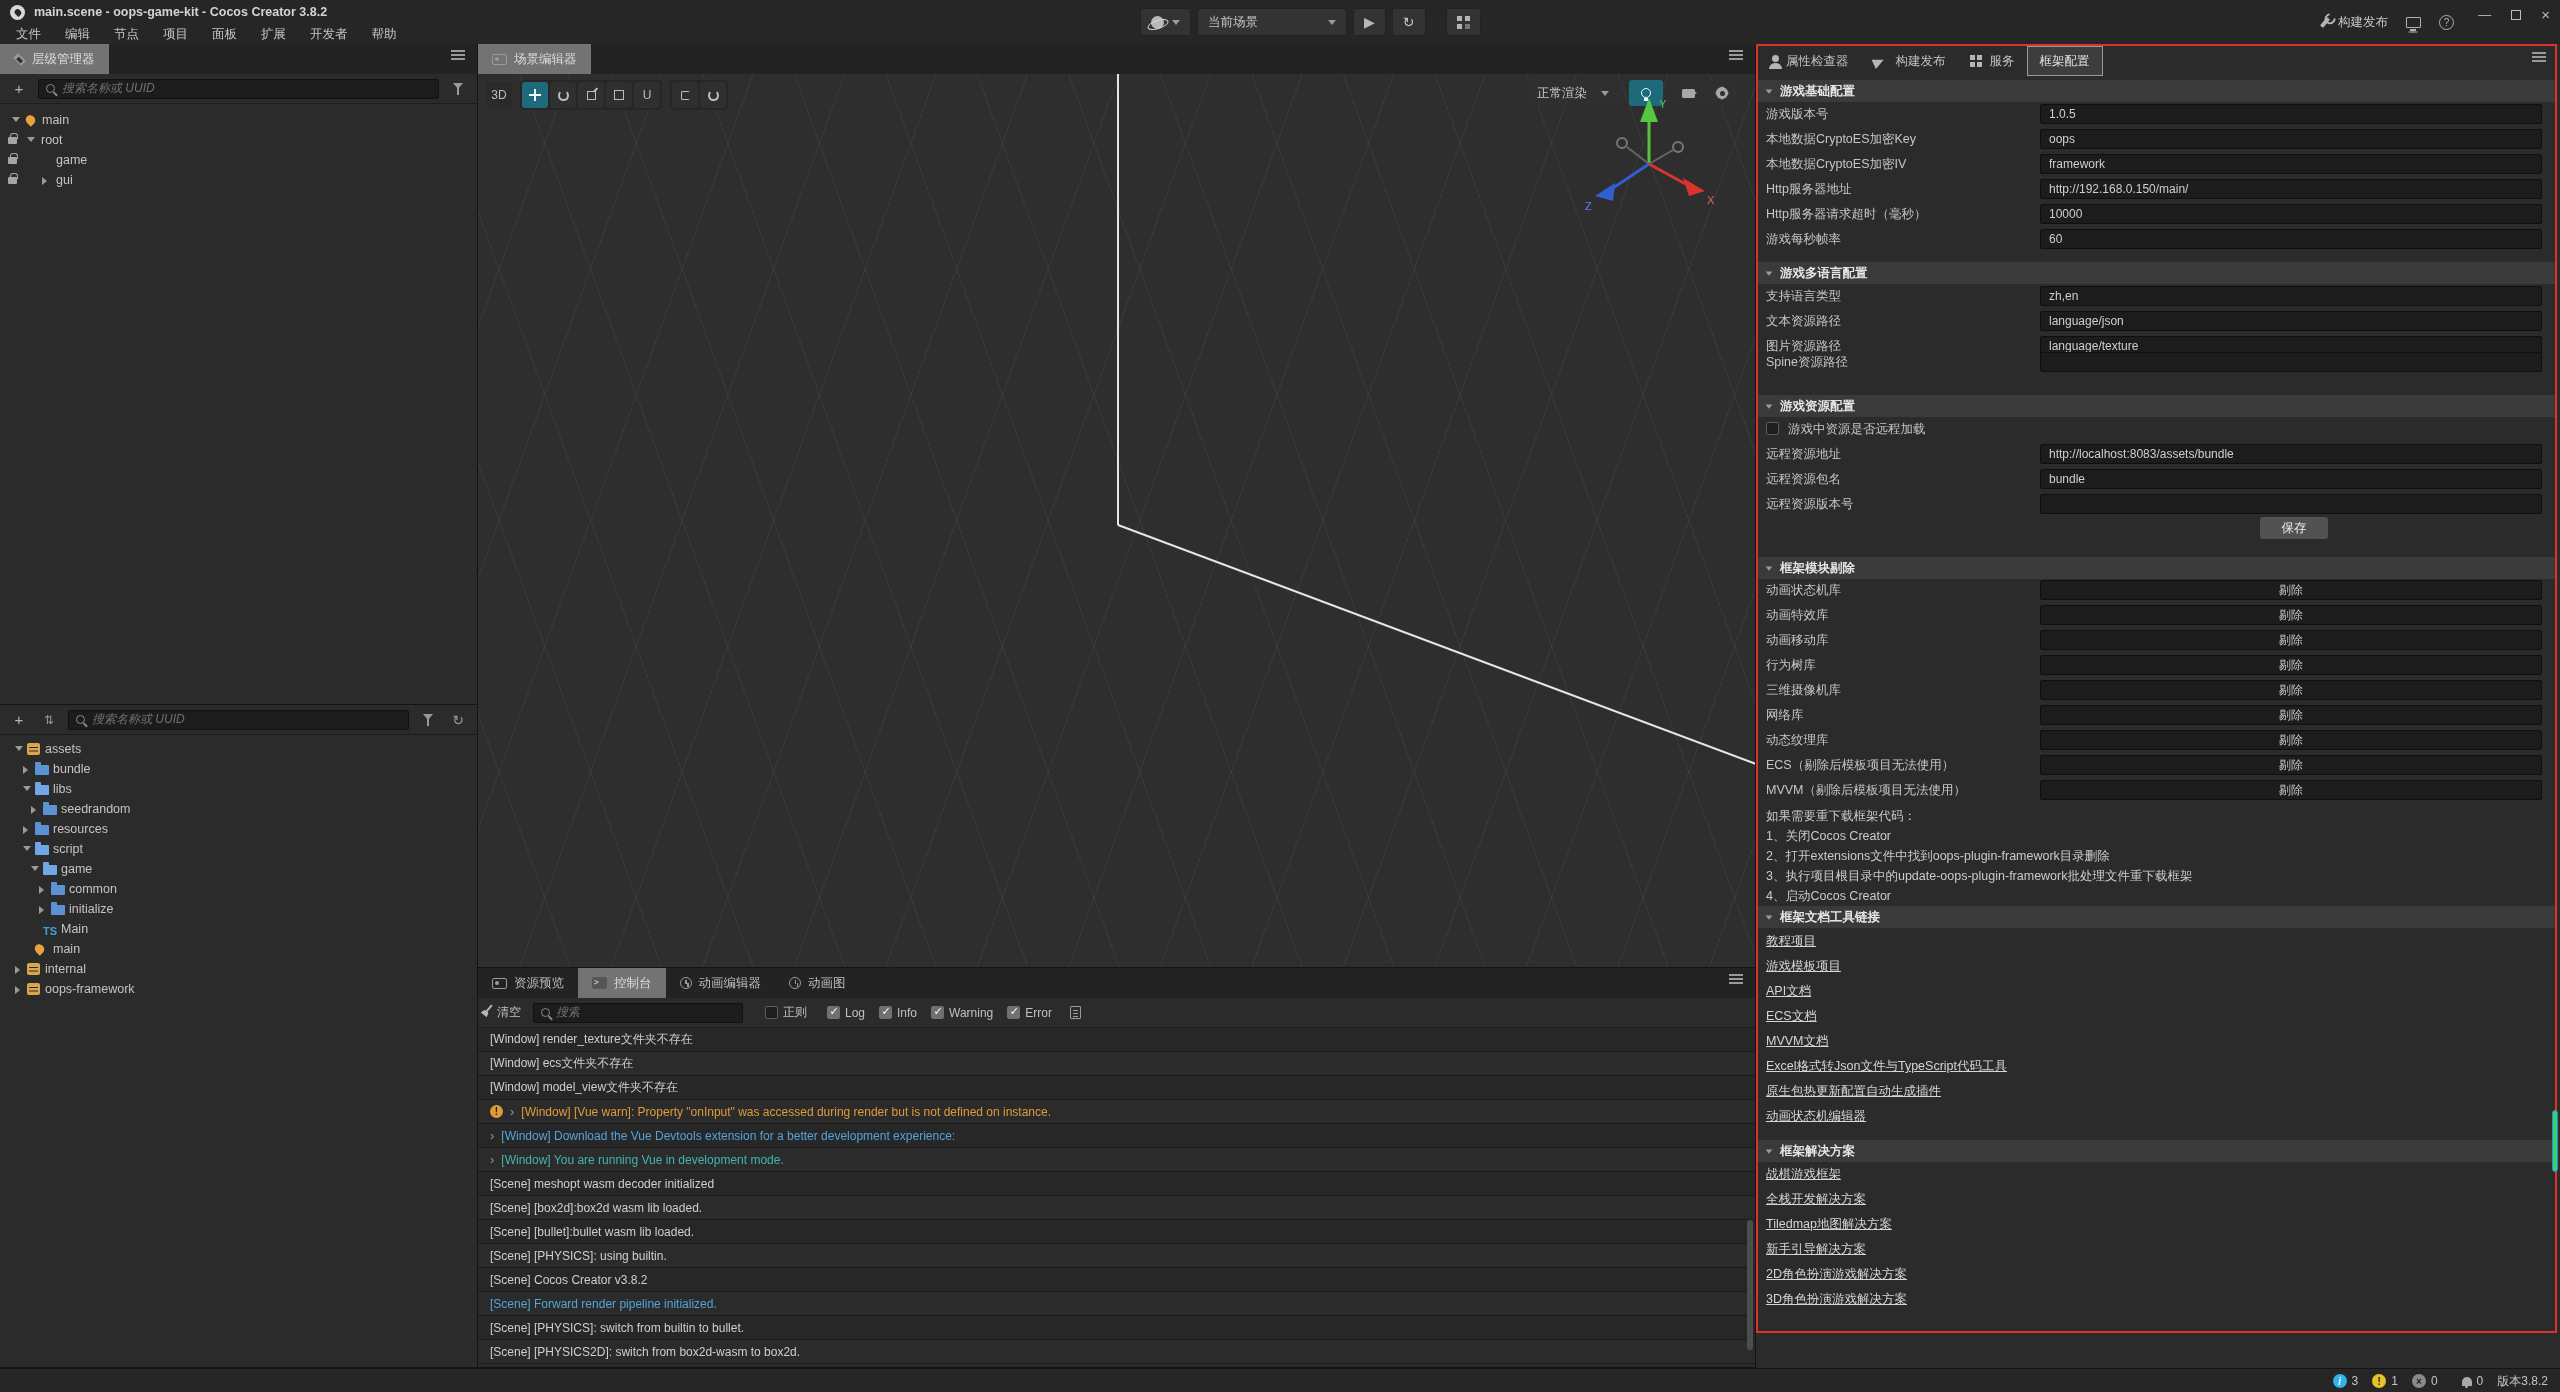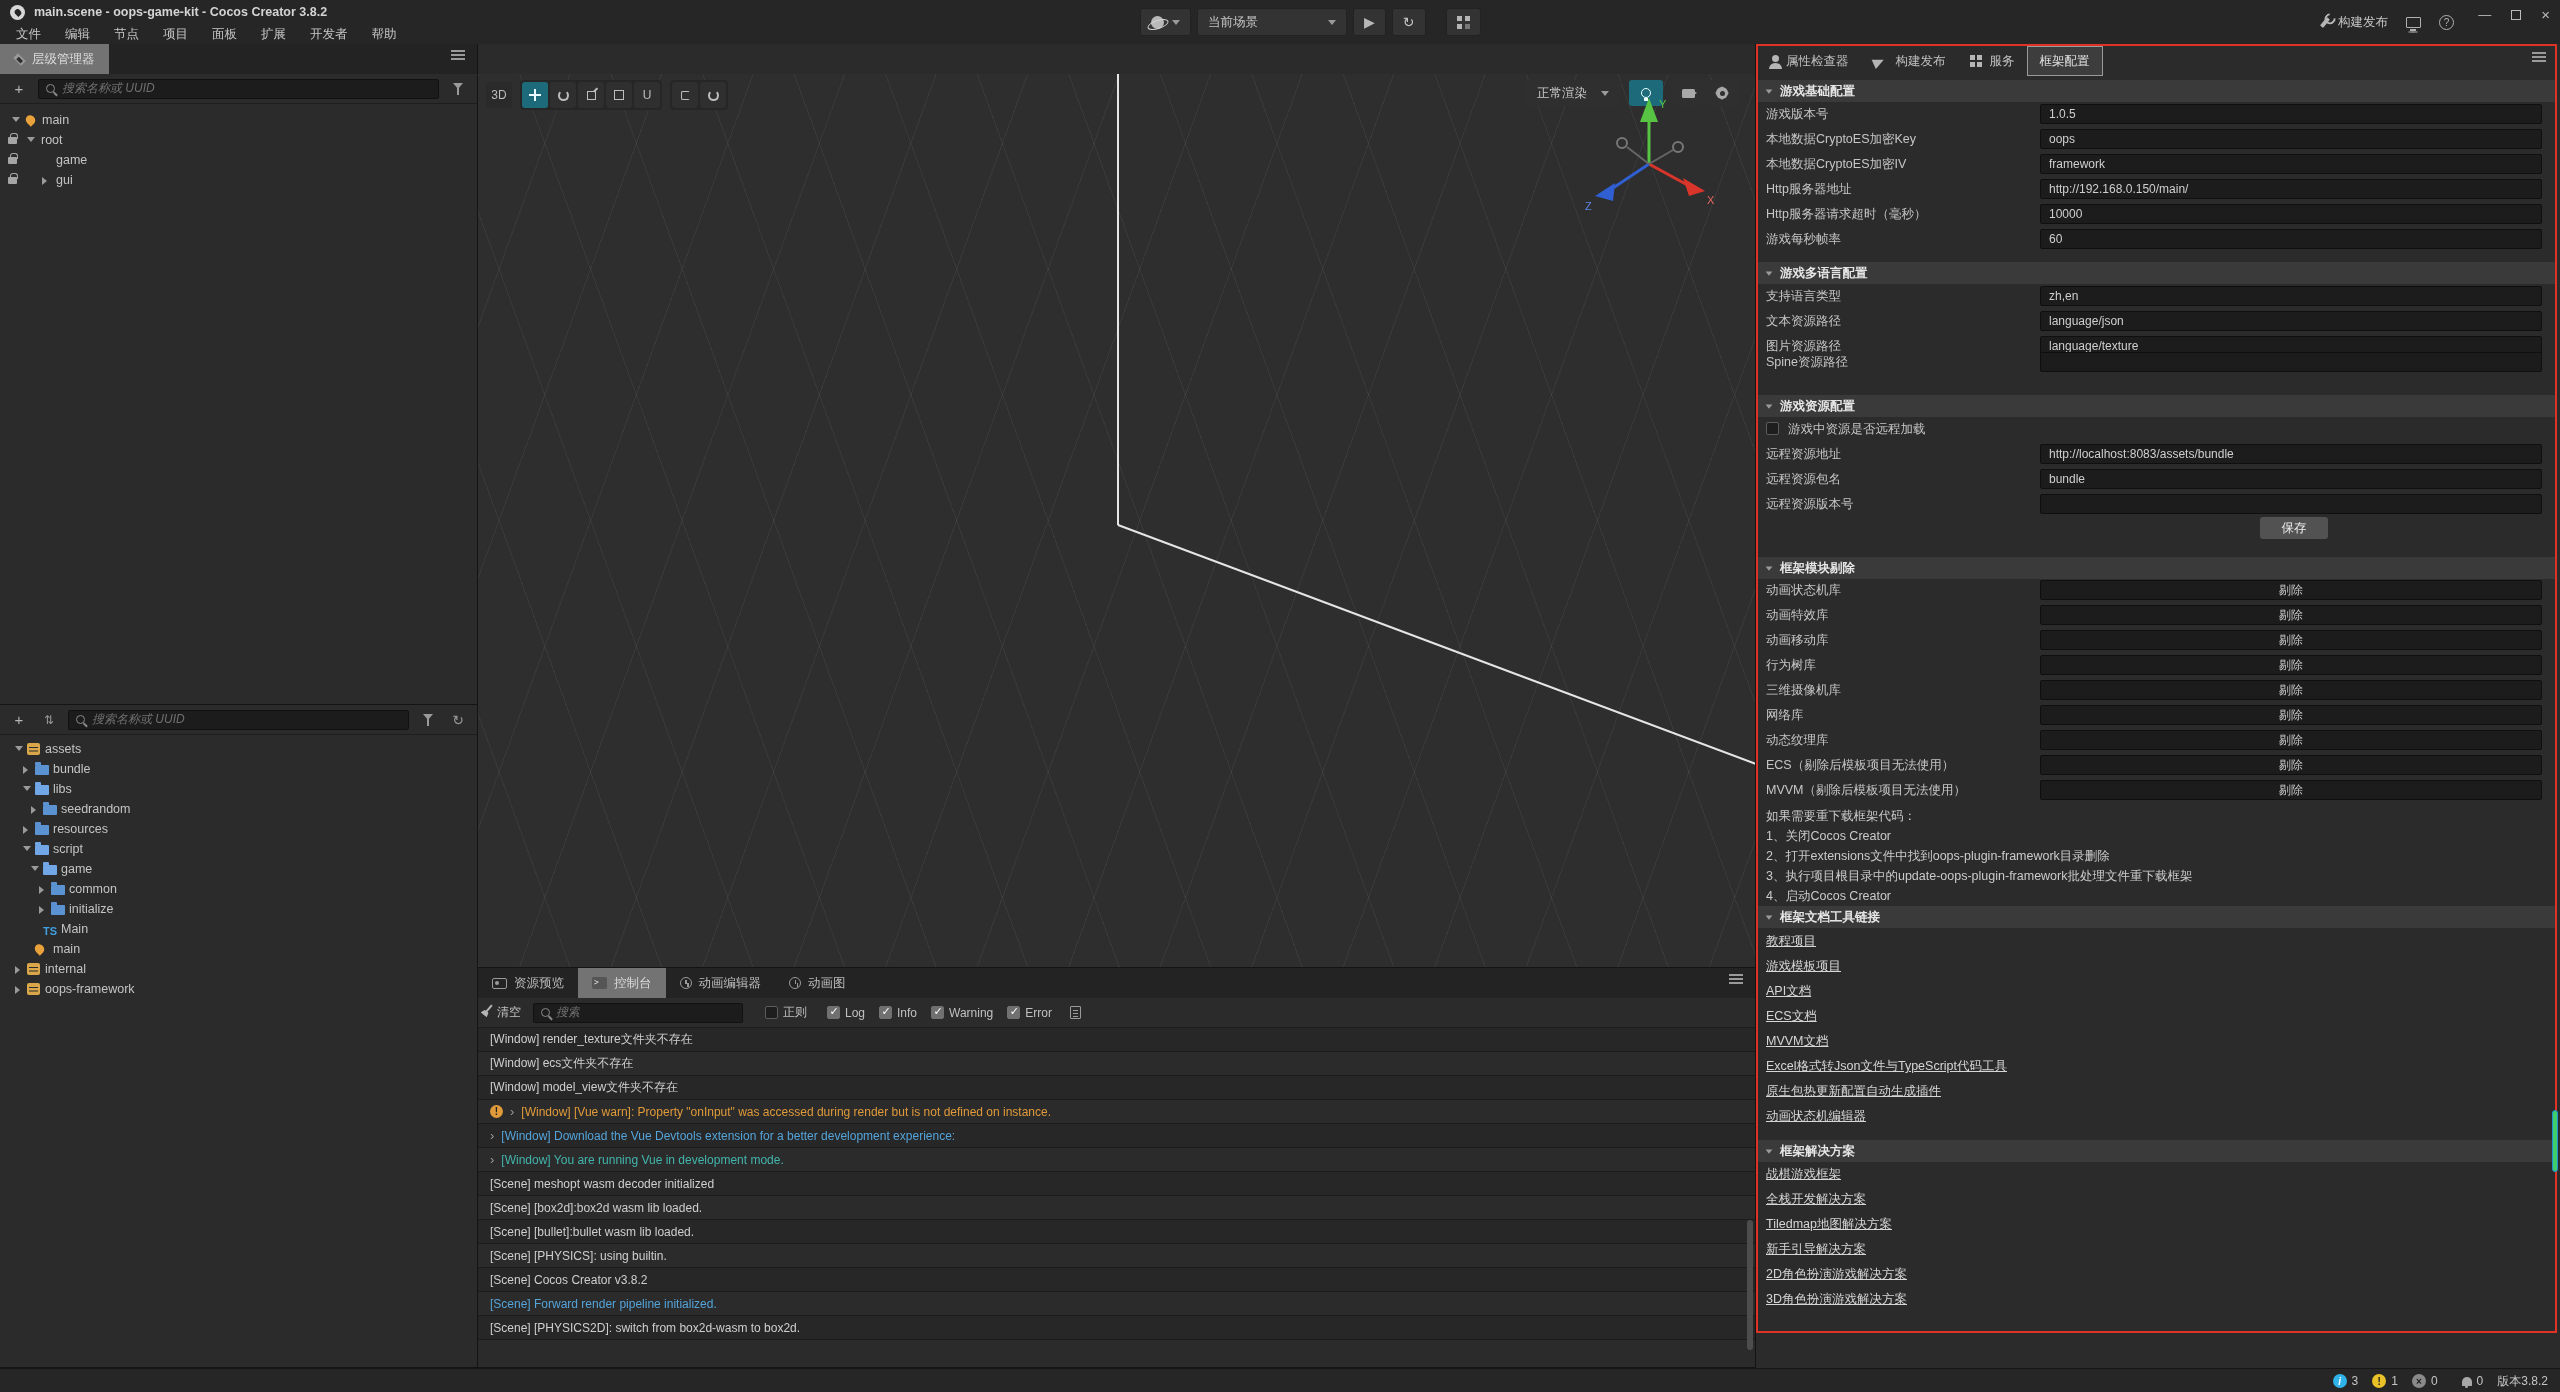--- a/index.html
+++ b/index.html
@@ -351,20 +351,27 @@
           </div>
           <div class="trow">
             <span class="chev closed" style="position: absolute; left: 15px; top: 7px;"></span>
             <span class="ic nico ic-db" style="top: 4px; left: 27px;"></span>
             <span class="tlabel" style="left: 45px;">oops-framework</span>
           </div>
         </div>
     </div>
 
     <div class="panel" style="left:478px;top:0;width:1278px;height:924px;">
+      <div class="panel-tabbar">
+        <div class="ptab active">
+          <span class="ic ic-image"></span>
+          <span>场景编辑器</span>
+        </div>
+        <span class="ic ic-hamb tab-hamb"></span>
+      </div>
       <div class="viewport">
         <div class="gridlines"></div>
         <div class="vline"></div>
         <svg style="position:absolute;inset:0;" width="1278" height="894">
           <line x1="640" y1="451" x2="1278" y2="690" stroke="rgba(255,255,255,0.88)" stroke-width="2"></line>
         </svg>
 
         <div class="scene-toolbar">
           <div class="tool-btn" style="background:#2a2a2a;">
               <span>3D</span>
@@ -518,20 +525,23 @@
           <div class="log-row log">
             <span class="log-text">[Scene] [PHYSICS]: using builtin.</span>
           </div>
           <div class="log-row log">
             <span class="log-text">[Scene] Cocos Creator v3.8.2</span>
           </div>
           <div class="log-row info">
             <span class="log-text">[Scene] Forward render pipeline initialized.</span>
           </div>
           <div class="log-row log">
+            <span class="log-text">[Scene] [PHYSICS]: switch from builtin to bullet.</span>
+          </div>
+          <div class="log-row log">
             <span class="log-text">[Scene] [PHYSICS2D]: switch from box2d-wasm to box2d.</span>
           </div>
         </div>
       <div class="con-scroll"></div>
     </div>
 
     <div class="right-col" id="inspector">
       <div class="insp-tabs" id="insp-tabs">
           <div class="itab">
             <span class="ic ic-person"></span>

